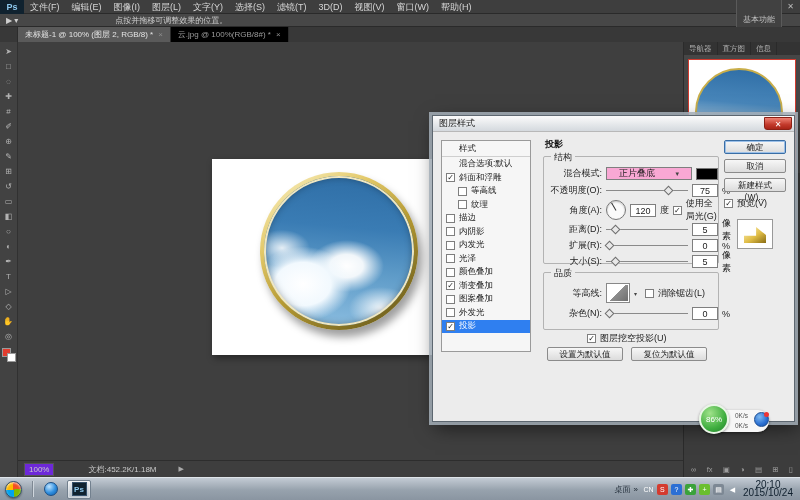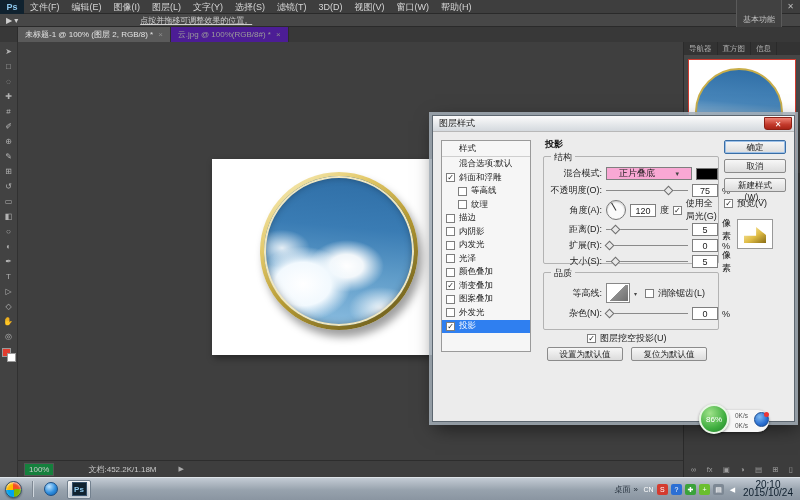--- a/index.html
+++ b/index.html
@@ -13,29 +13,29 @@
 .ps-logo { width:24px; height:14px; background:#10222f; color:#8ec9ef; font-weight:bold;
   display:flex; align-items:center; justify-content:center; font-size:9px; }
 .menu-item { padding:0 6px; line-height:14px; }
 .win-controls { margin-left:auto; display:flex; }
 .win-btn { width:19px; text-align:center; color:#bbb; line-height:14px; font-size:8px; }
 
 
 .optionsbar { position:absolute; left:0; top:14px; right:0; height:13px; background:#474747;
   border-bottom:1px solid #2a2a2a; display:flex; align-items:center; color:#c7c7c7; font-size:8px; }
 .tool-preset { display:flex; align-items:center; gap:2px; padding:0 6px; color:#cfcfcf; }
-.opt-hint { margin-left:116px; color:#cfcfcf;text-decoration:underline; }
+.opt-hint { margin-left:91px; color:#cfcfcf; }
 .workspace-btn { margin-left:auto; margin-right:18px; padding:16px 6px; border:1px solid #5a5a5a;
   background:#414141; color:#c2c2c2; line-height:10px; border-radius:2px; }
 
 
 .tabbar { position:absolute; left:0; top:27px; right:0; height:15px; background:#383838;
   display:flex; align-items:stretch; color:#9b9b9b; font-size:8px; }
 .tabbar .spacer { width:18px; border-right:1px solid #2c2c2c; }
-.doc-tab { display:flex; align-items:center; gap:5px; padding:0 7px; background:#4c1d95;
+.doc-tab { display:flex; align-items:center; gap:5px; padding:0 7px; background:#000000;
   border-right:1px solid #2c2c2c; white-space:nowrap; }
 .doc-tab.active { background:#5a5a5a; color:#e4e4e4; }
 .tab-close { color:#8d8d8d; font-size:8px; }
 
 
 .toolbar { position:absolute; left:0; top:42px; width:18px; height:435px; background:#424242;
   border-right:1px solid #313131; display:flex; flex-direction:column; align-items:center; padding-top:2px; }
 .tool { width:16px; height:15px; display:flex; align-items:center; justify-content:center;
   color:#b2b2b2; font-size:8px; }
 .swatches { position:relative; width:14px; height:14px; margin-top:4px; }
@@ -67,21 +67,21 @@
 .nav-circle { position:absolute; left:6px; top:8px; width:88px; height:88px; border-radius:50%;
   border:2px solid #c9ae4a;
   background:linear-gradient(185deg,#2e6da5 0%,#4886ba 40%,#cfe4f2 75%,#ffffff 100%); }
 .dock-icons { position:absolute; bottom:2px; left:2px; right:2px; display:flex;
   justify-content:space-around; color:#9d9d9d; font-size:7.5px; }
 .dock-icons span { line-height:10px; }
 
 
 .statusbar { position:absolute; left:18px; top:460px; width:665px; height:17px; background:#3e3e3e;
   border-top:1px solid #2d2d2d; display:flex; align-items:center; gap:8px; color:#c9c9c9; font-size:8px; }
-.zoom-field { margin-left:6px; padding:0 4px; background:#15803d; border:1px solid #555; line-height:11px; }
+.zoom-field { margin-left:6px; padding:0 4px; background:#6d28d9; border:1px solid #555; line-height:11px; }
 .doc-info { margin-left:26px; }
 .status-arrow { color:#aaa; margin-left:14px; font-size:7px; }
 
 
 .dialog { position:absolute; left:432px; top:115px; width:363px; height:307px; background:#ececec;
   border:1px solid #5d6770; box-shadow:0 0 0 3px rgba(165,175,185,.85), 3px 6px 18px rgba(0,0,0,.55);
   color:#1c1c1c; z-index:40; }
 .d-title { position:relative; height:16px; background:linear-gradient(#fbfbfb,#d4d9de);
   border-bottom:1px solid #b8b8b8; display:flex; align-items:center; padding-left:6px; font-size:9px; color:#222; }
 .d-close { position:absolute; right:2px; top:1px; width:28px; height:13px; border-radius:0 0 3px 3px;

